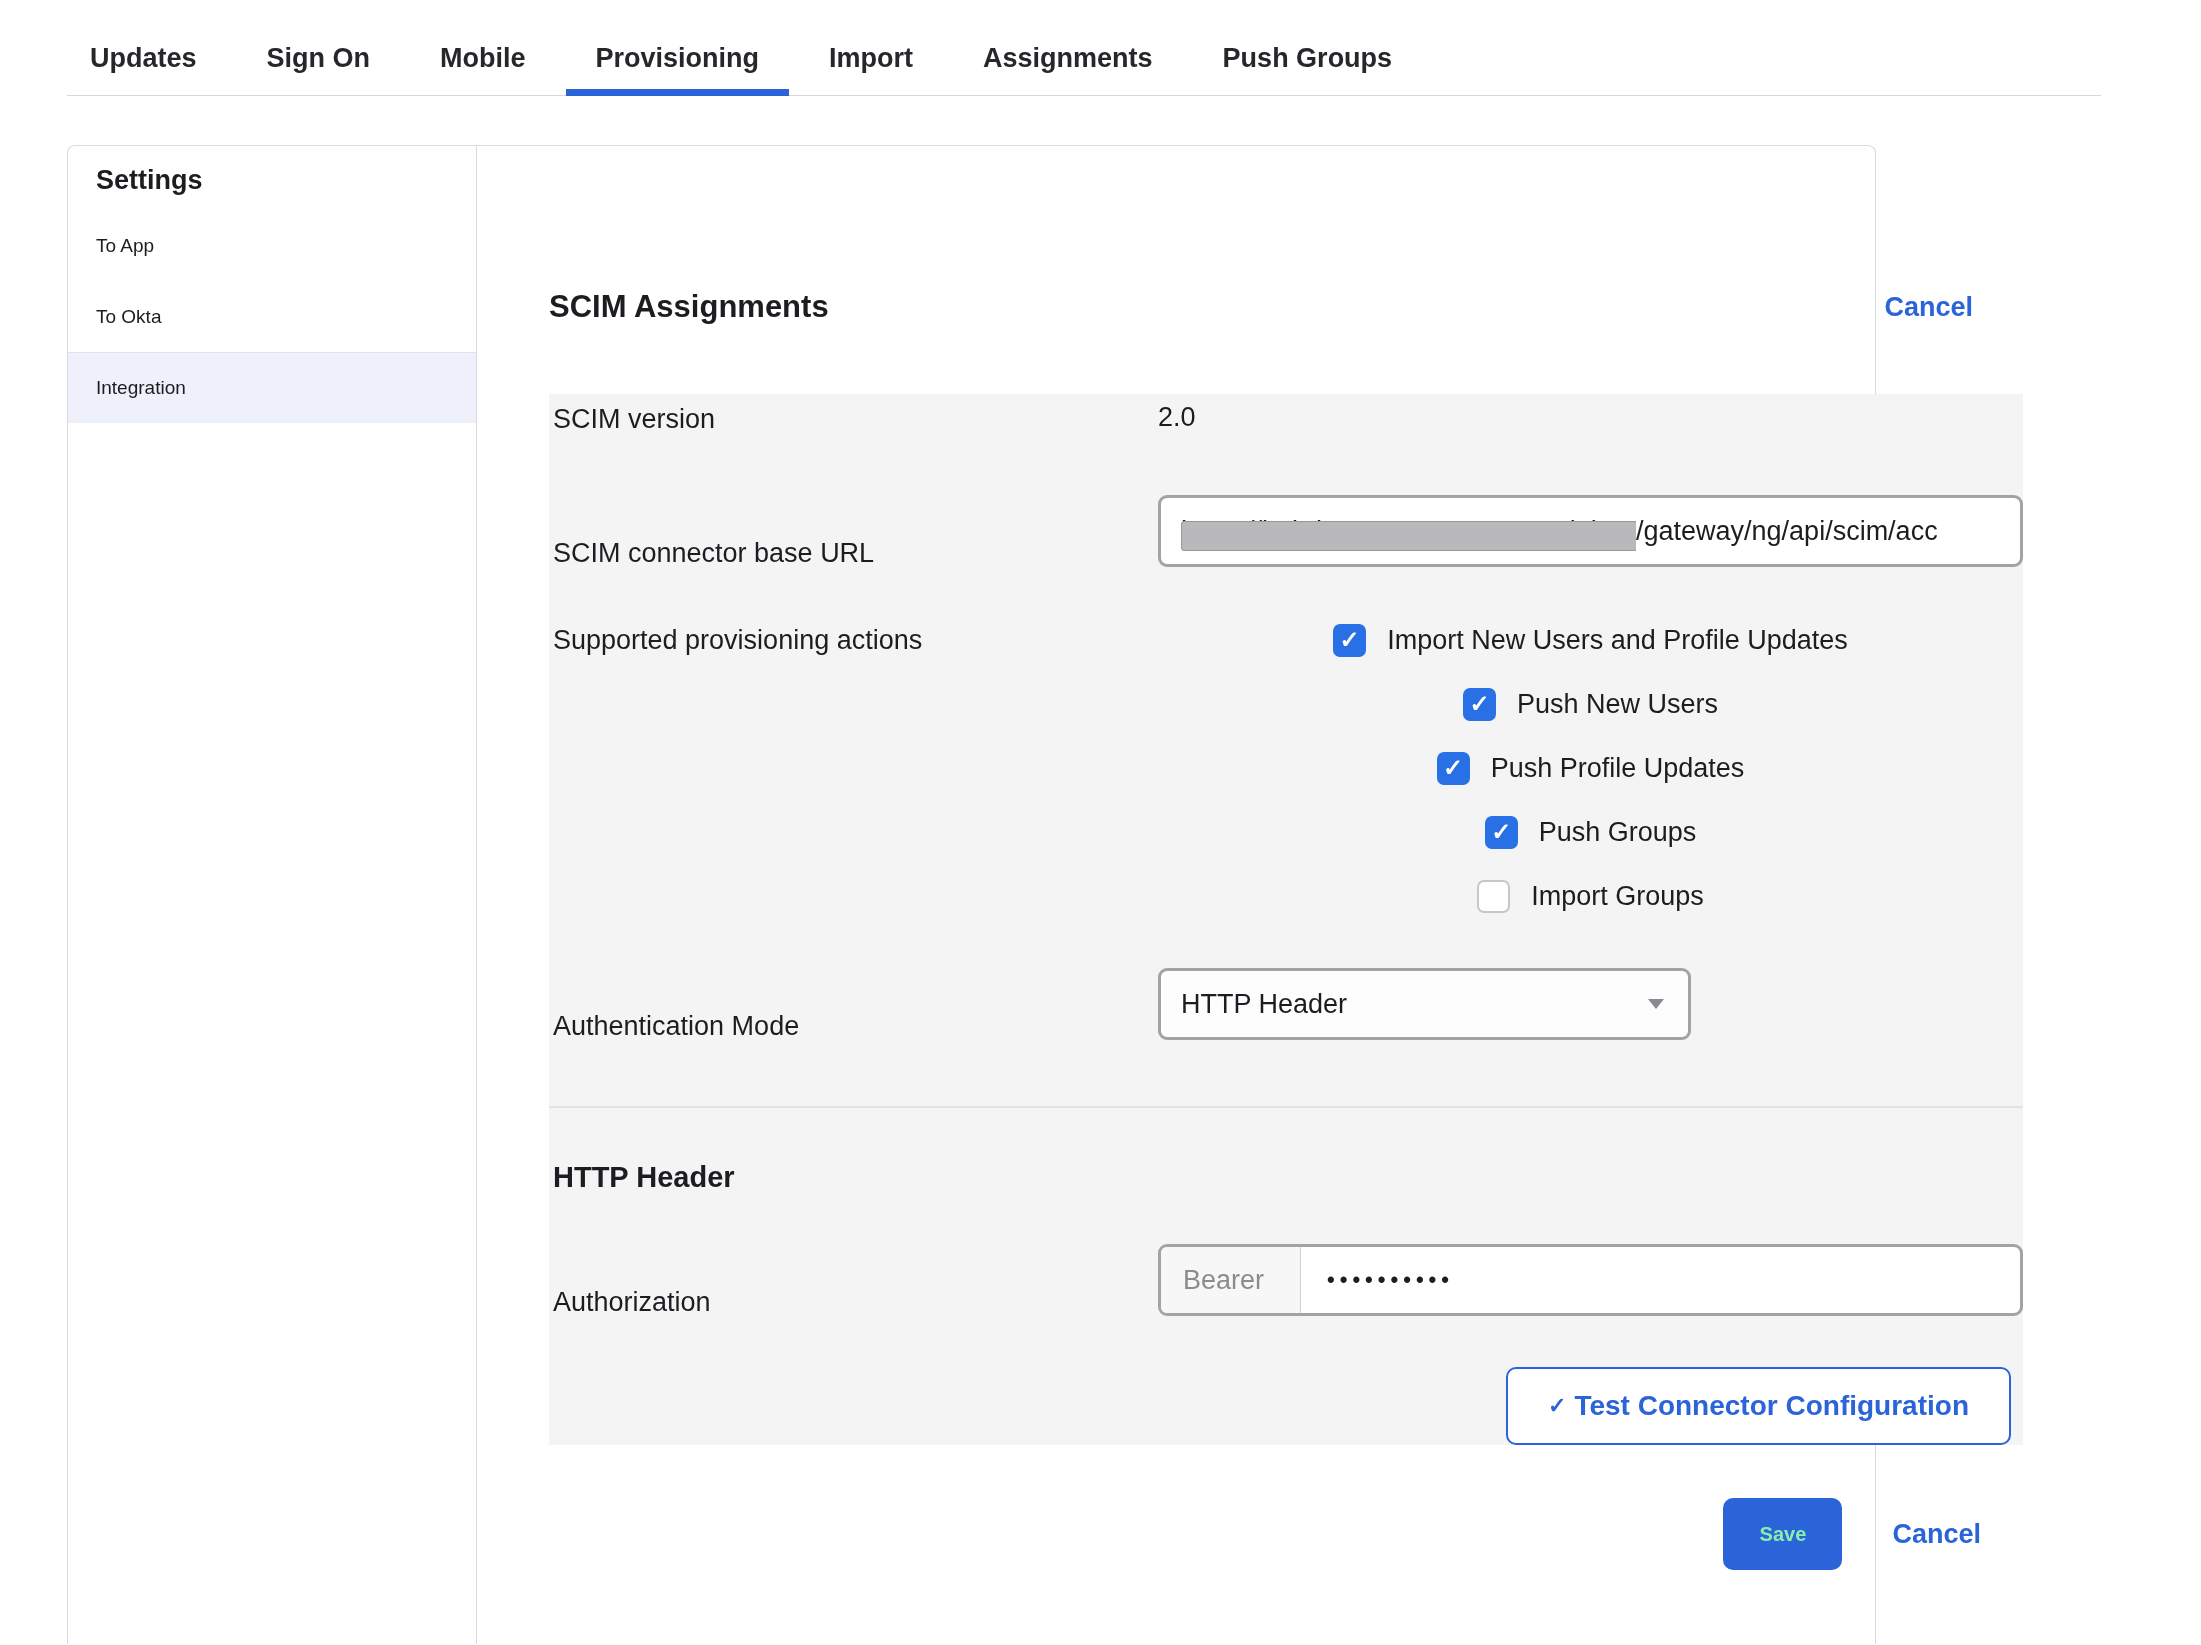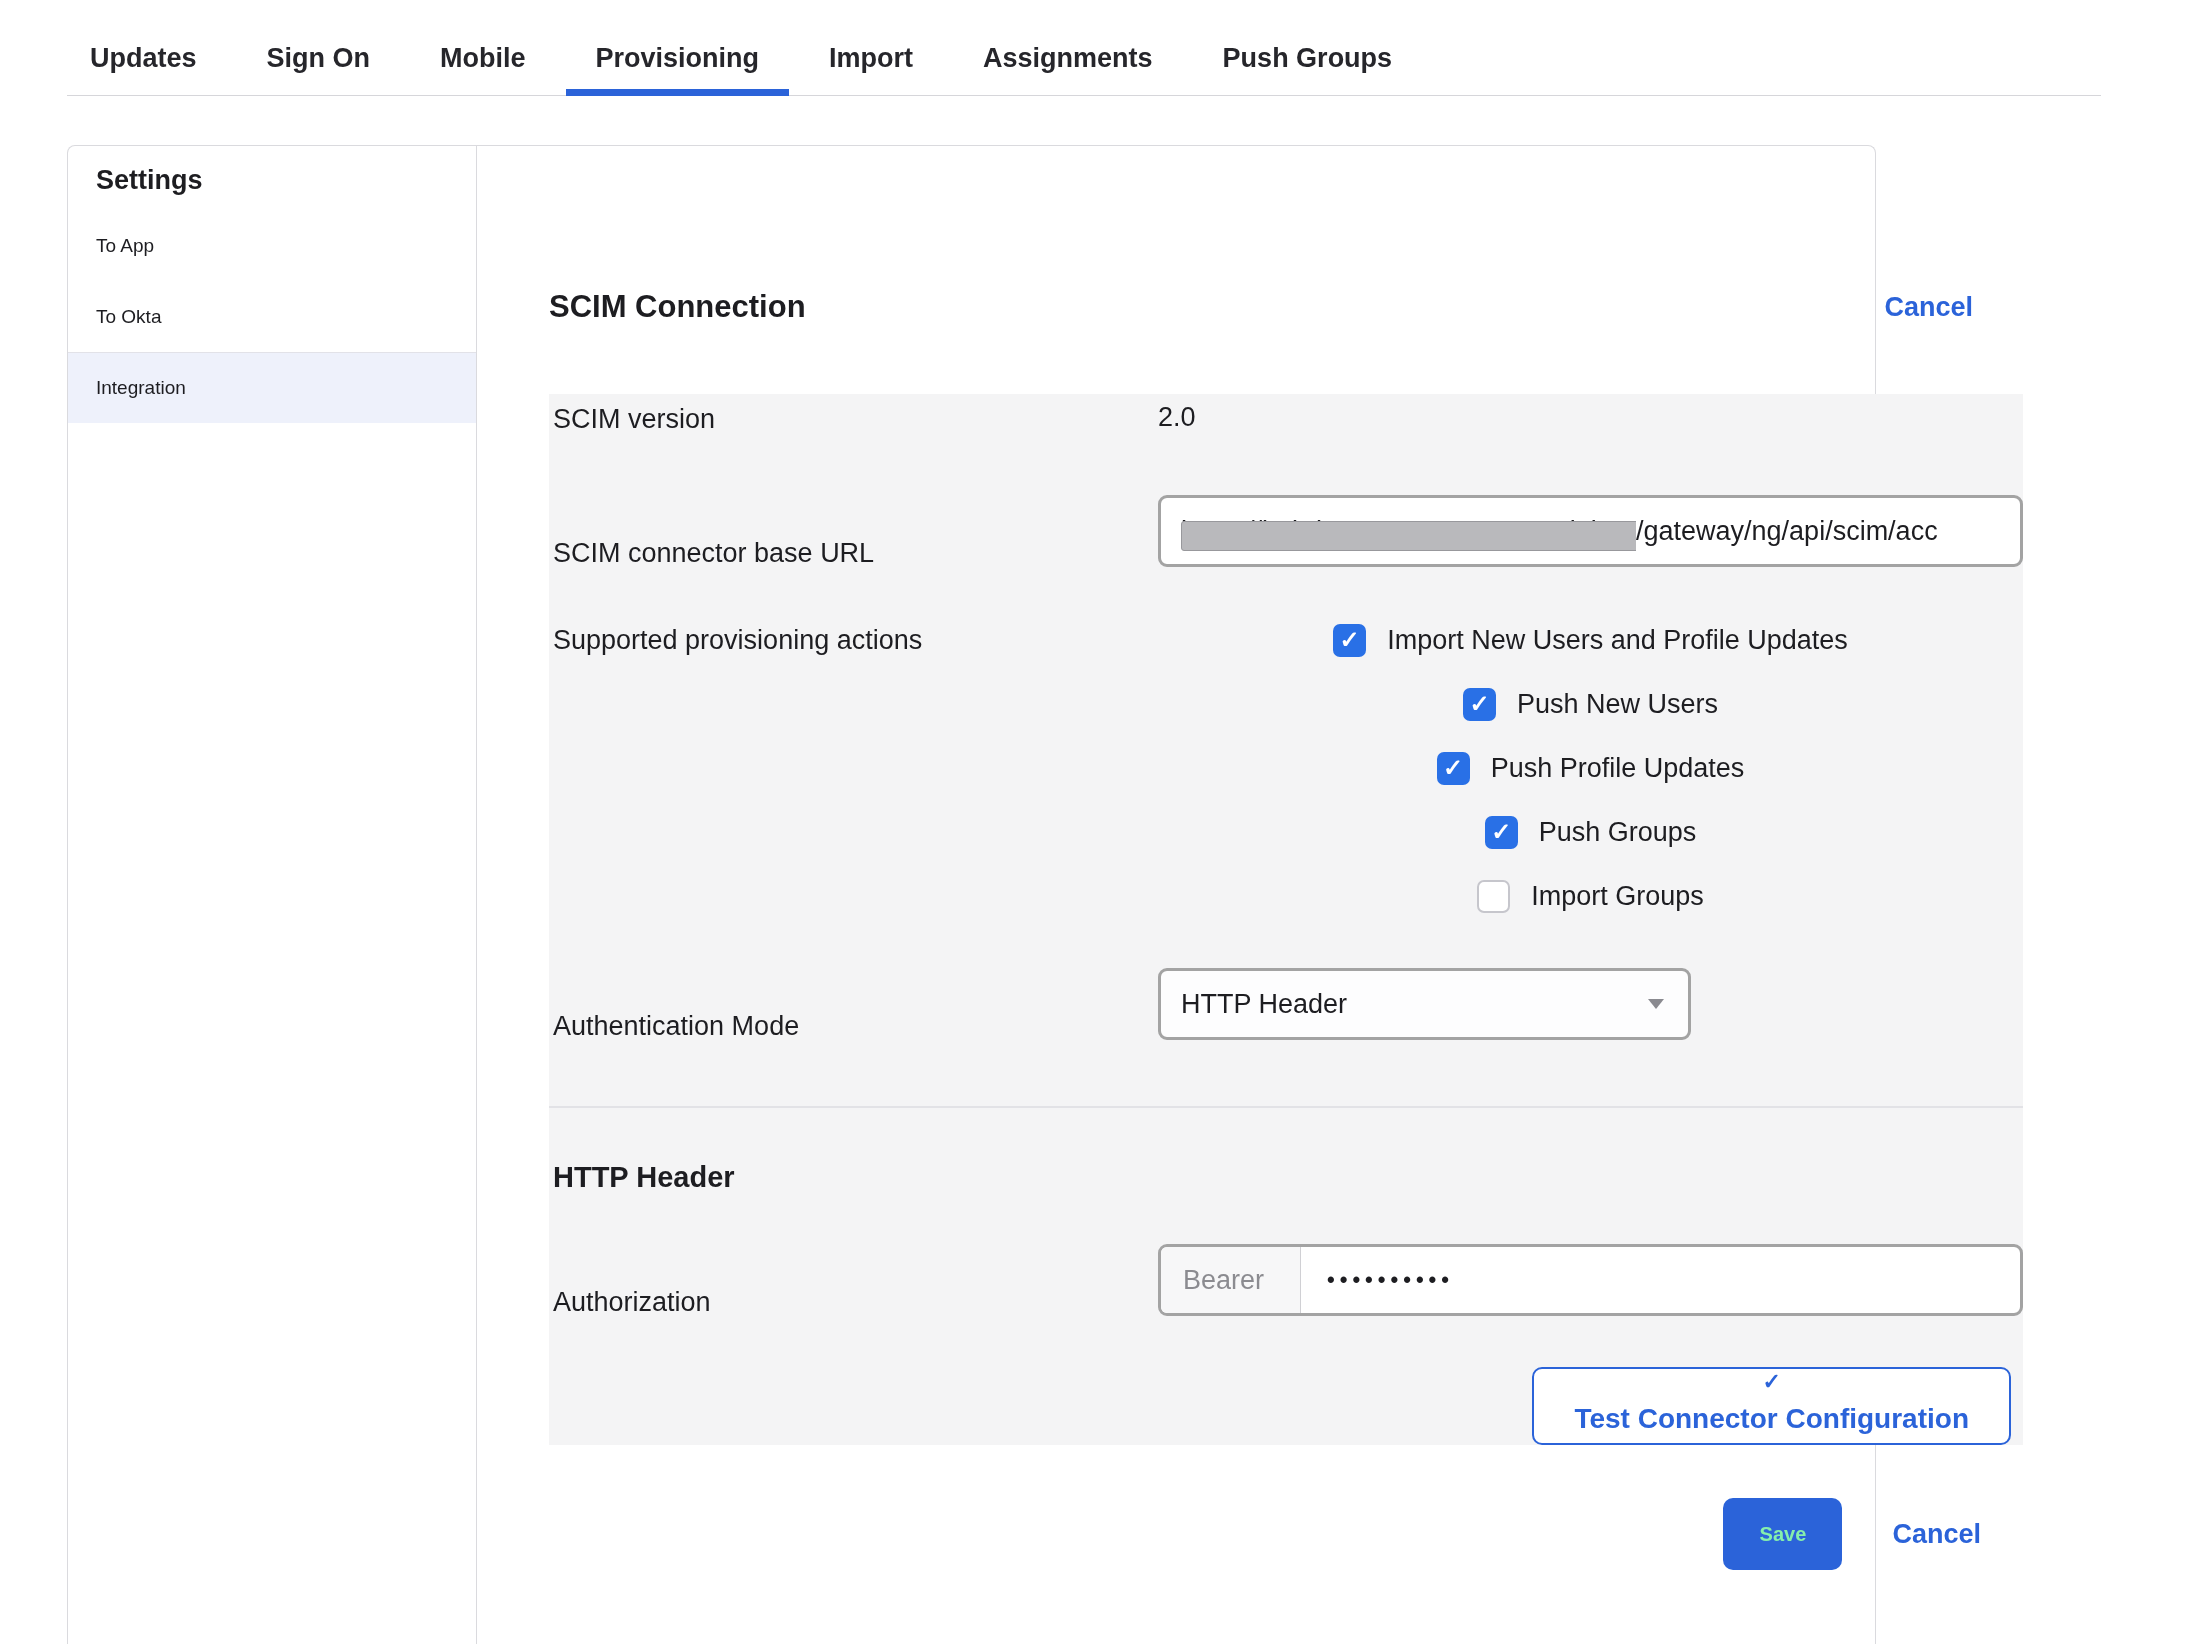--- a/index.html
+++ b/index.html
@@ -89,21 +89,21 @@
   .sec2 h2 { font-size:29px; font-weight:700; line-height:30px; }
   .auth-group { display:flex; align-items:stretch; overflow:hidden; padding:0; }
   .bearer-cell { width:140px; flex-shrink:0; background:#f7f7f8; border-right:1px solid #d0d0d4;
                  display:flex; align-items:center; padding-left:22px; color:#8b8b90; }
   .dots-cell { display:flex; align-items:center; padding-left:26px; font-weight:700;
                font-size:22px; letter-spacing:5px; }
 
   .test-row { margin-top:51px; display:flex; justify-content:flex-end; padding-right:12px; }
   .test-btn { height:78px; background:#ffffff; border:2px solid #2b63d9; border-radius:10px;
               color:#2b63d9; font-weight:700; font-size:28px; display:flex; align-items:center;
-              gap:8px; padding:0 40px; cursor:pointer; font-family:"Liberation Sans", sans-serif;flex-direction:column; }
+              gap:8px; padding:0 40px; cursor:pointer; font-family:"Liberation Sans", sans-serif; }
   .test-check { font-size:22px; font-weight:700; }
   .test-check::before { content:"\2713"; }
 
   
   .actions-row { margin-top:53px; width:1474px; display:flex; justify-content:flex-end;
                  align-items:center; gap:50px; padding-right:42px; }
   .save-btn { width:119px; height:72px; background:#2b63d9; color:#86efac; border:none;
               border-radius:10px; font-size:20px; font-weight:700; cursor:pointer;
               font-family:"Liberation Sans", sans-serif; }
 </style>
@@ -127,21 +127,21 @@
     <div class="side-items">
       <div class="side-item">To App</div>
       <div class="side-item">To Okta</div>
       <div class="side-item selected">Integration</div>
     </div>
   </aside>
 
   <section class="main">
 
     <div class="heading-row">
-      <h1>SCIM Connection</h1>
+      <h1>SCIM Assignments</h1>
       <a class="link">Cancel</a>
     </div>
 
     <div class="panel">
 
       <div class="section sec1">
 
         <div class="frow">
           <div class="flabel">SCIM version</div>
           <div class="fcontrol fvalue">2.0</div>

